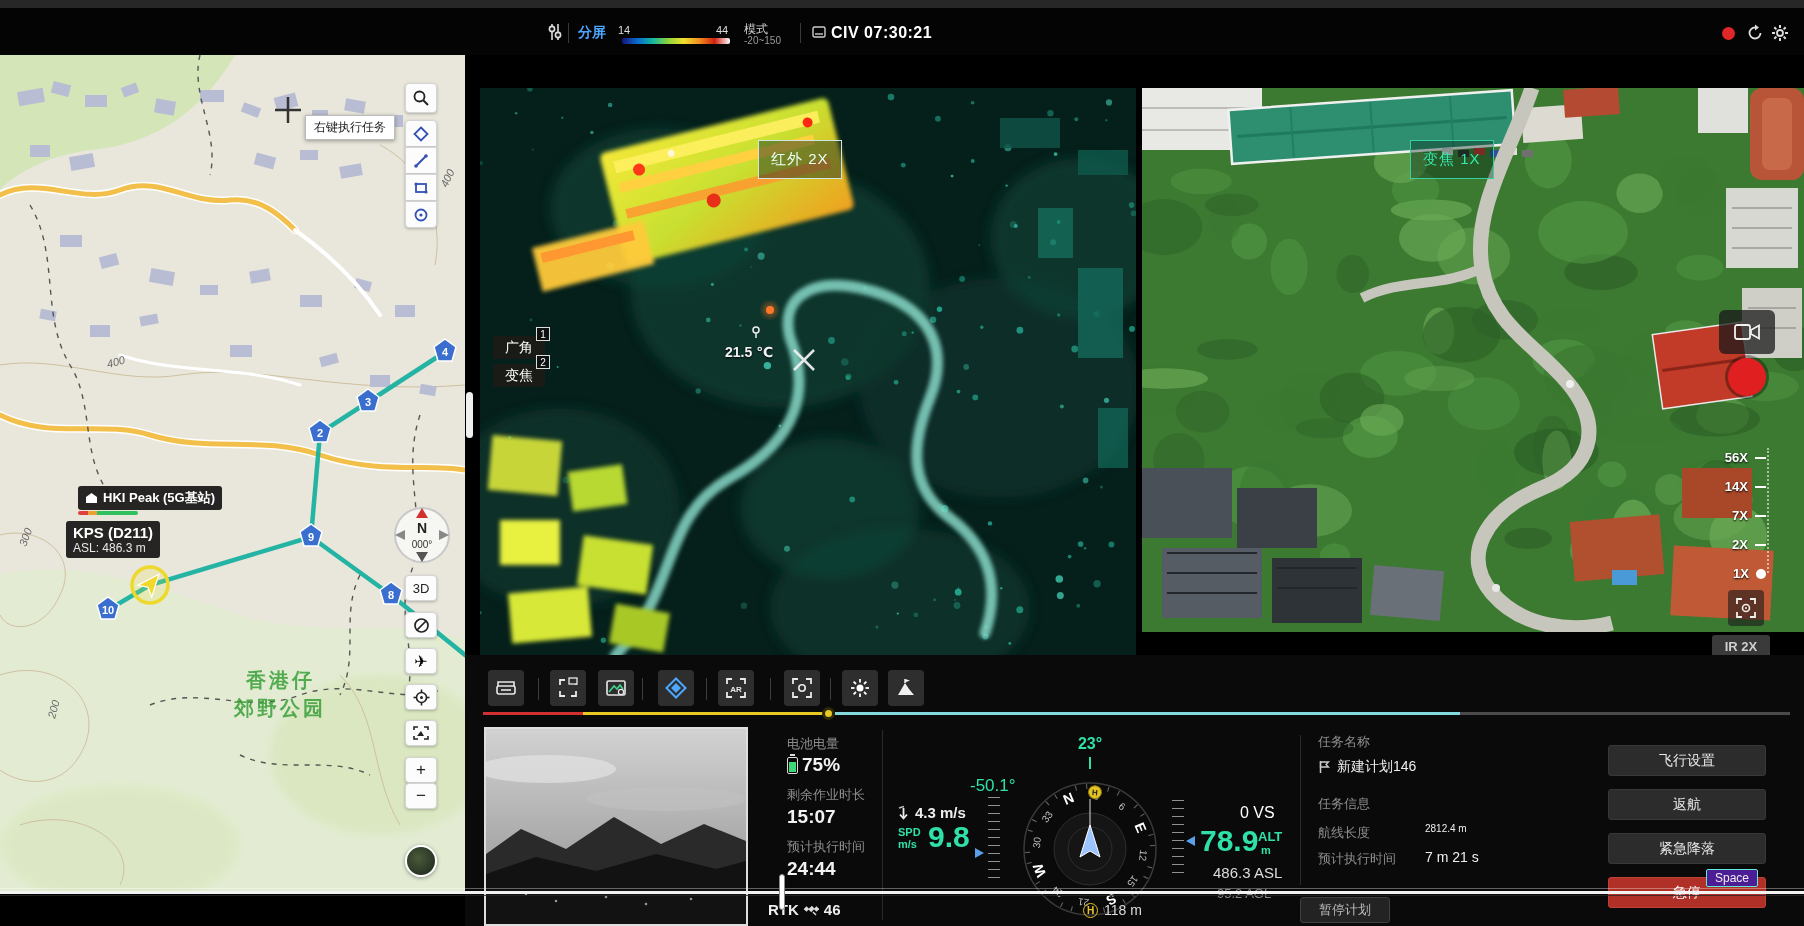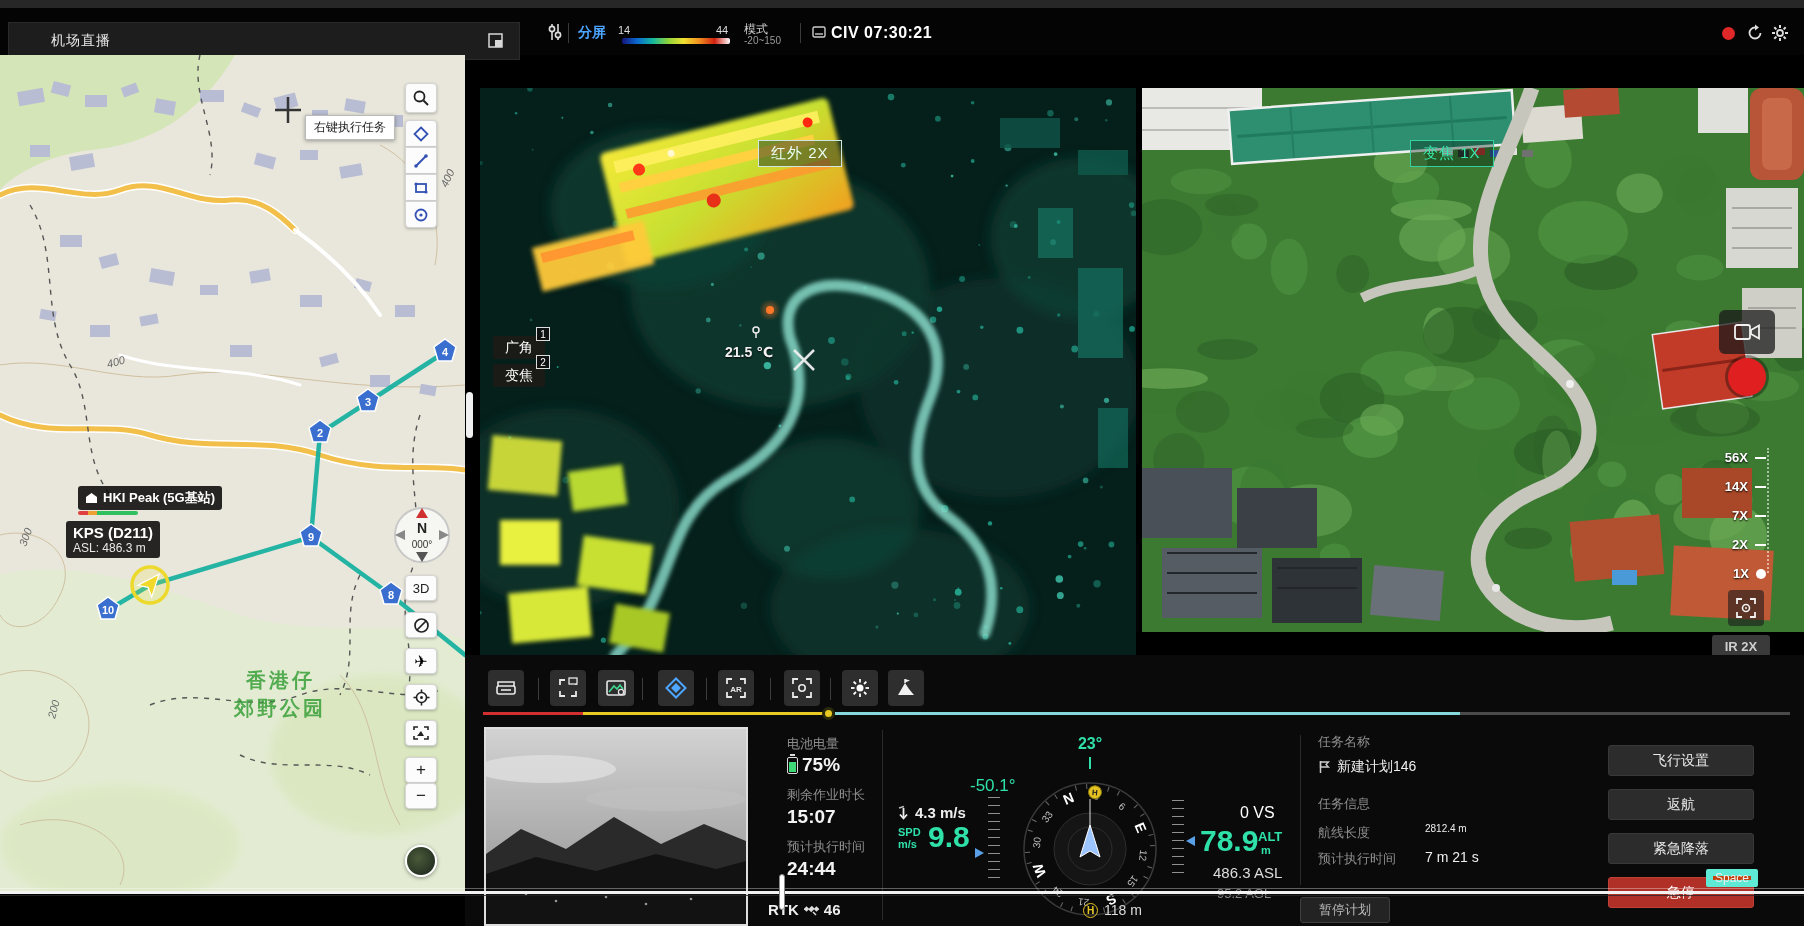--- a/index.html
+++ b/index.html
@@ -34,21 +34,21 @@
 #poi-label,#wp-label{background:rgba(10,10,10,.88);color:#fff;border-radius:3px;padding:3px 7px;white-space:nowrap}
 #poi-label{font-size:13px;font-weight:bold;display:flex;align-items:center;gap:5px}
 #wp-label .l1{font-size:15px;font-weight:bold}
 #wp-label .l2{font-size:12px;color:#e8e8e8}
 #poi-bar{height:4px;width:60px;display:flex;border-radius:2px;overflow:hidden}
 .park-text{color:#3aa03a;font-size:20px;letter-spacing:3px;font-weight:bold;opacity:.85}
 #compassN{left:392px;top:450px;width:60px;height:60px}
 
 #thermal-view{left:480px;top:88px;width:656px;height:570px;background:#05201b;overflow:hidden}
 #visible-view{left:1142px;top:88px;width:662px;height:544px;background:#3c7a32;overflow:hidden}
-.feed-label{position:absolute;border:1.5px solid #cfe8df;background:rgba(8,35,30,.45);color:#eafff5;font-size:15px;padding:3px 12px;letter-spacing:1px}
+.feed-label{position:absolute;border:1.5px solid #cfe8df;background:rgba(8,35,30,.45);color:#eafff5;font-size:15px;padding:9px 12px;letter-spacing:1px}
 #visible-label{border-color:#35d0a0;color:#38e8ae;background:rgba(0,30,20,.35)}
 .lens-btn{position:absolute;background:rgba(32,26,20,.78);color:#fff;font-size:14px;width:52px;height:23px;display:flex;align-items:center;justify-content:center;border-radius:2px}
 .lens-key{position:absolute;right:-5px;top:-9px;width:14px;height:14px;background:rgba(15,15,15,.85);border:1px solid #ddd;color:#fff;font-size:10px;display:flex;align-items:center;justify-content:center}
 #temp-label{color:#f2f2f2;font-size:14px;font-weight:bold;text-shadow:0 1px 2px #000}
 .zoom-row{display:flex;align-items:center;justify-content:flex-end;gap:7px;height:29px}
 .zoom-lab{color:#fff;font-size:13px;font-weight:bold;text-shadow:0 1px 2px #000}
 .zoom-dash{width:11px;height:2px;background:#fff}
 .zoom-dot{width:10px;height:10px;border-radius:50%;background:#fff}
 #ir-badge{left:1712px;top:635px;width:58px;height:22px;background:#3a3a3a;border-radius:3px;color:#cfcfcf;font-size:13px;font-weight:bold;display:flex;align-items:center;justify-content:center}
 
@@ -59,52 +59,43 @@
 #fpv-thumb{left:484px;top:727px;width:264px;height:199px;border:2px solid #dedede;background:#777;overflow:hidden}
 .t-lab{color:#8e8e8e;font-size:13px}
 .t-val{color:#f2f2f2;font-size:19px;font-weight:bold}
 .green{color:#2fe0a8}
 #speed-val{font-size:30px;font-weight:bold}
 .vgauge{position:absolute;width:12px;background:repeating-linear-gradient(to bottom,#909090 0 1px,transparent 1px 8px)}
 .vdiv{position:absolute;width:1px;background:#2a2a2a}
 #dial-wrap{left:1022px;top:781px;width:136px;height:136px}
 .rose-card{fill:#fff;font-size:14px;font-weight:bold;text-anchor:middle}
 .rose-num{fill:#c0c0c0;font-size:10px;text-anchor:middle}
-.action-btn{position:absolute;left:1608px;width:146px;height:31px;background:#2c2c2c;border:1px solid #383838;border-radius:3px;color:#e8e8e8;font-size:14px;display:flex;align-items:center;justify-content:center;cursor:pointer}
+.action-btn{position:absolute;left:1608px;width:158px;height:31px;background:#2c2c2c;border:1px solid #383838;border-radius:3px;color:#e8e8e8;font-size:14px;display:flex;align-items:center;justify-content:center;cursor:pointer}
 #btn-stop{background:#b03028;border-color:#c04038;color:#fff}
-#space-badge{left:1706px;top:869px;width:52px;height:18px;background:#c2410c;border:7px solid #5eead4;color:#eee;font-size:12px;display:flex;align-items:center;justify-content:center;border-radius:2px;z-index:6}
+#space-badge{left:1706px;top:869px;width:52px;height:18px;background:#4c1d95;border:1px solid #5eead4;color:#eee;font-size:12px;display:flex;align-items:center;justify-content:center;border-radius:2px;z-index:6}
 #pause-btn{left:1300px;top:897px;width:90px;height:26px;background:#232323;border:1px solid #3f3f3f;border-radius:3px;color:#bdbdbd;font-size:13px;display:flex;align-items:center;justify-content:center}
 #home-badge{width:15px;height:15px;border:1.5px solid #e6c322;border-radius:50%;color:#e6c322;font-size:10px;font-weight:bold;display:flex;align-items:center;justify-content:center}
 
 #scrub1{left:0;top:888px;width:1804px;height:1px;background:rgba(255,255,255,.35);z-index:7}
 #scrub2{left:0;top:891px;width:1804px;height:3px;background:#f2f2f2;z-index:7}
 #scrub3{left:0;top:895px;width:1804px;height:1px;background:rgba(40,40,40,.8);z-index:7}
 #scrub-handle{left:779px;top:874px;width:6px;height:36px;background:#fff;border:1px solid #8a8a8a;border-radius:3px;z-index:8}
 #divider-handle{left:466px;top:392px;width:7px;height:46px;background:#f0f0f0;border-radius:4px;z-index:5}
 .battery{display:inline-block;width:11px;height:17px;border:1.5px solid #dcdcdc;border-radius:2px;position:relative;vertical-align:-3px;margin-right:4px}
 .battery:before{content:"";position:absolute;left:2px;top:-4px;width:5px;height:2px;background:#dcdcdc}
 .battery:after{content:"";position:absolute;left:1px;bottom:1px;right:1px;height:70%;background:#3fd878}
 </style>
 </head>
 <body>
 
 <div id="app">
 
   <div id="topstrip" class="abs"></div>
   <div id="topbar" class="abs">
 
-    <div id="map-header" class="abs">
-      <span class="title">机场直播</span>
-      <span id="float-btn">
-        <svg width="18" height="18" viewBox="0 0 18 18">
-            <rect x="2" y="2" width="13" height="13" fill="none" stroke="#d8d8d8" stroke-width="1.5"></rect>
-            <rect x="8" y="8" width="7" height="7" fill="#d8d8d8"></rect>
-          </svg>
-      </span>
-    </div>
 
     <span class="abs" style="left:545px;top:13px">
       <svg width="20" height="22" viewBox="0 0 20 22">
           <line x1="7" y1="3" x2="7" y2="19" stroke="#ddd" stroke-width="1.6"></line>
           <line x1="13" y1="3" x2="13" y2="19" stroke="#ddd" stroke-width="1.6"></line>
           <circle cx="7" cy="8" r="2.6" fill="#111" stroke="#ddd" stroke-width="1.6"></circle>
           <circle cx="13" cy="14" r="2.6" fill="#111" stroke="#ddd" stroke-width="1.6"></circle>
         </svg>
     </span>
     <span class="abs tb-div" style="left:568px;top:15px"></span>

